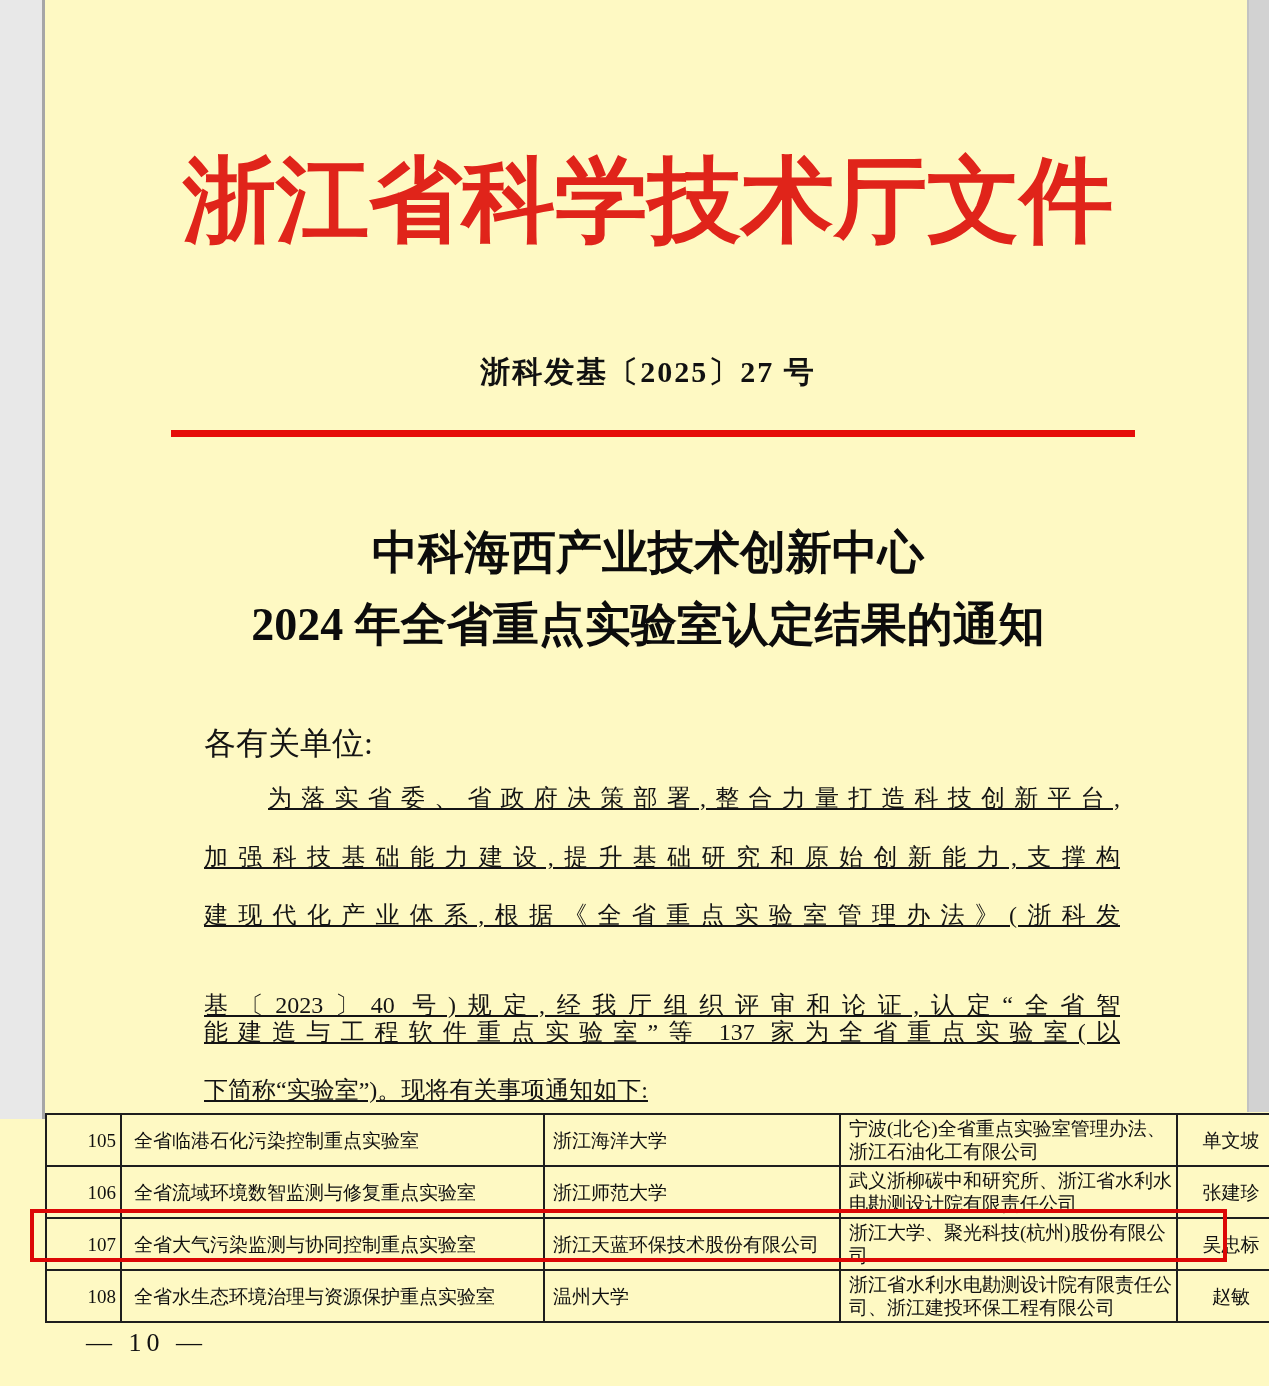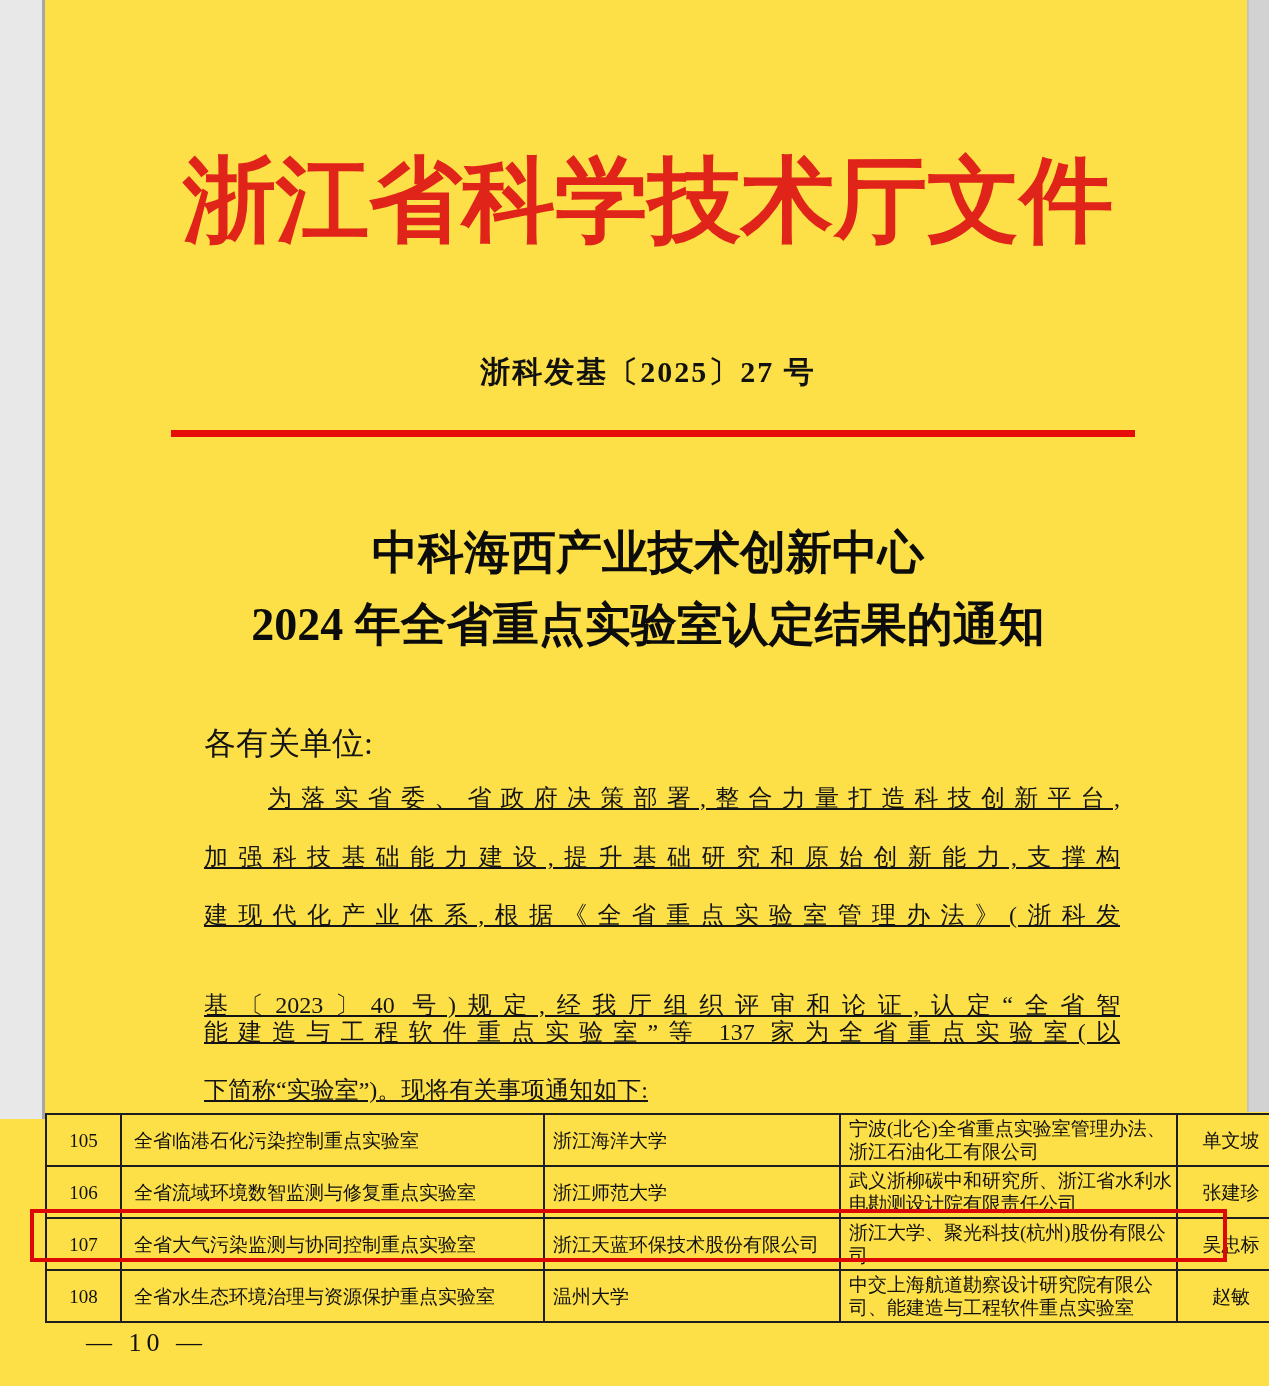--- a/index.html
+++ b/index.html
@@ -1,20 +1,20 @@
 <!DOCTYPE html>
 <html><head>
 <meta charset="utf-8">
 <style>
   html, body { margin: 0; padding: 0; background: #ffffff; }
   .canvas {
     position: relative;
     width: 1269px;
     height: 1386px;
-    background: #fde047;
+    background: #fef9c3;
     overflow: hidden;
     font-family: "Liberation Serif", serif;
     color: #121212;
   }
   
   .margin-left {
     position: absolute; left: 0; top: 0;
     width: 45px; height: 1119px;
     background: #e8e8e8;
     border-right: 3px solid #a6a6a6;
@@ -92,21 +92,21 @@
   .results-table td {
     border: 2px solid #1e1e1e;
     padding: 2px 4px;
     line-height: 23px;
     overflow: hidden;
   }
   .results-table tr.r0 { height: 50px; }
   .results-table tr.r1 { height: 52px; }
   .results-table tr.r2 { height: 49px; }
   .results-table tr.r3 { height: 47px; }
-  td.c-no     { width: 65px;  text-align: center; }
+  td.c-no     { width: 65px;  text-align: right; }
   td.c-lab    { width: 405px; padding-left: 12px; }
   td.c-org    { width: 282px; padding-left: 8px; }
   td.c-part   { width: 323px; padding-left: 8px; }
   td.c-person { width: 98px;  text-align: center; }
   .highlight-box {
     position: absolute; left: 30px; top: 1209px;
     width: 1197px; height: 53px;
     border: 4px solid #dc0806;
     box-sizing: border-box;
     pointer-events: none;
@@ -164,21 +164,21 @@
         <td class="c-no">107</td>
         <td class="c-lab">全省大气污染监测与协同控制重点实验室</td>
         <td class="c-org">浙江天蓝环保技术股份有限公司</td>
         <td class="c-part">浙江大学、聚光科技(杭州)股份有限公司</td>
         <td class="c-person">吴忠标</td>
       </tr>
       <tr class="r3">
         <td class="c-no">108</td>
         <td class="c-lab">全省水生态环境治理与资源保护重点实验室</td>
         <td class="c-org">温州大学</td>
-        <td class="c-part">中交上海航道勘察设计研究院有限公司、能建造与工程软件重点实验室</td>
+        <td class="c-part">浙江省水利水电勘测设计院有限责任公司、浙江建投环保工程有限公司</td>
         <td class="c-person">赵敏</td>
       </tr>
     </tbody>
   </table>
 
   <div class="highlight-box"></div>
 
   <div class="page-number">— 10 —</div>
 
 </div>

